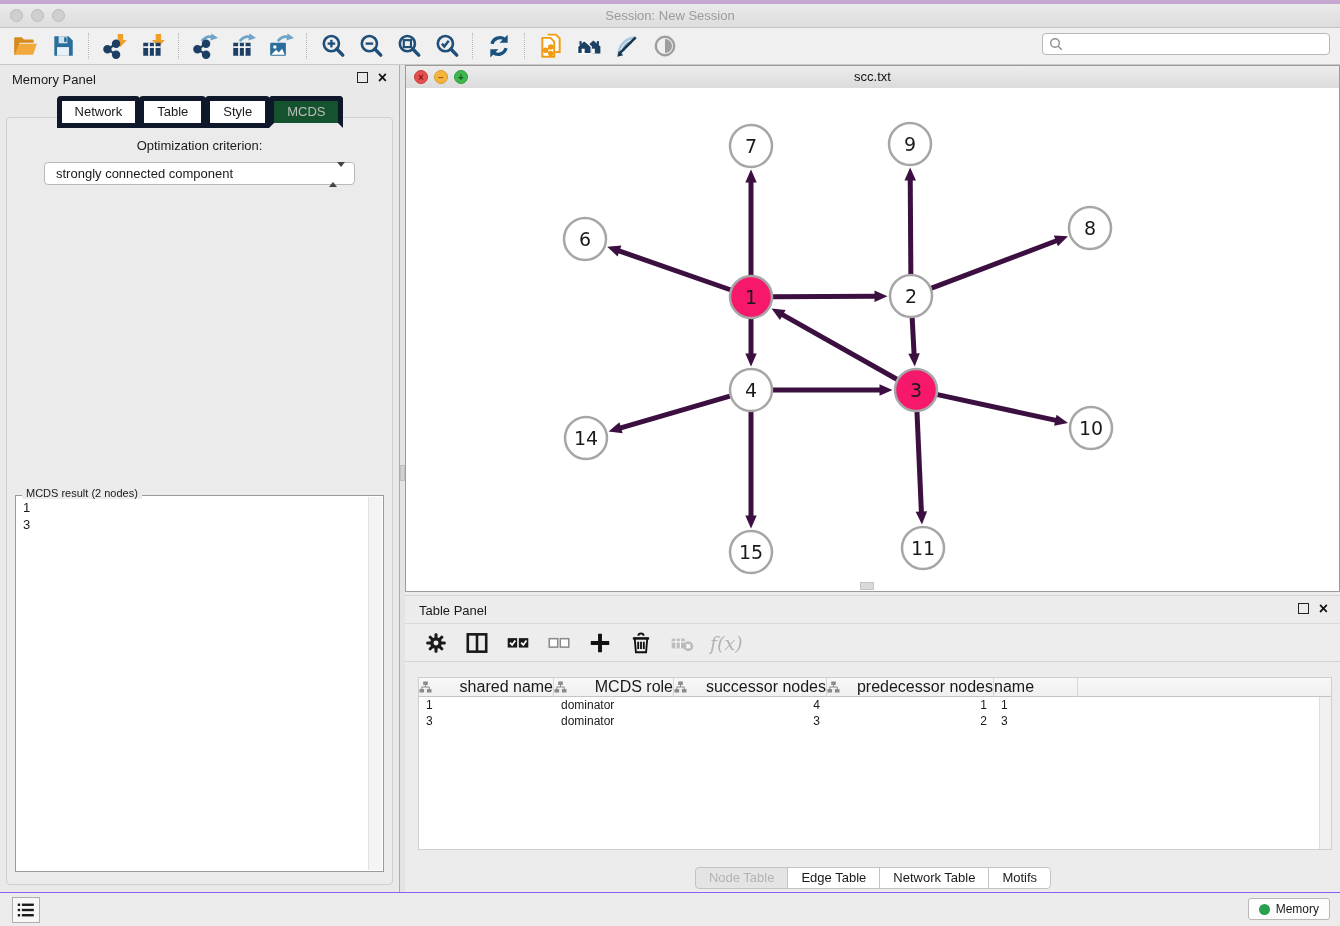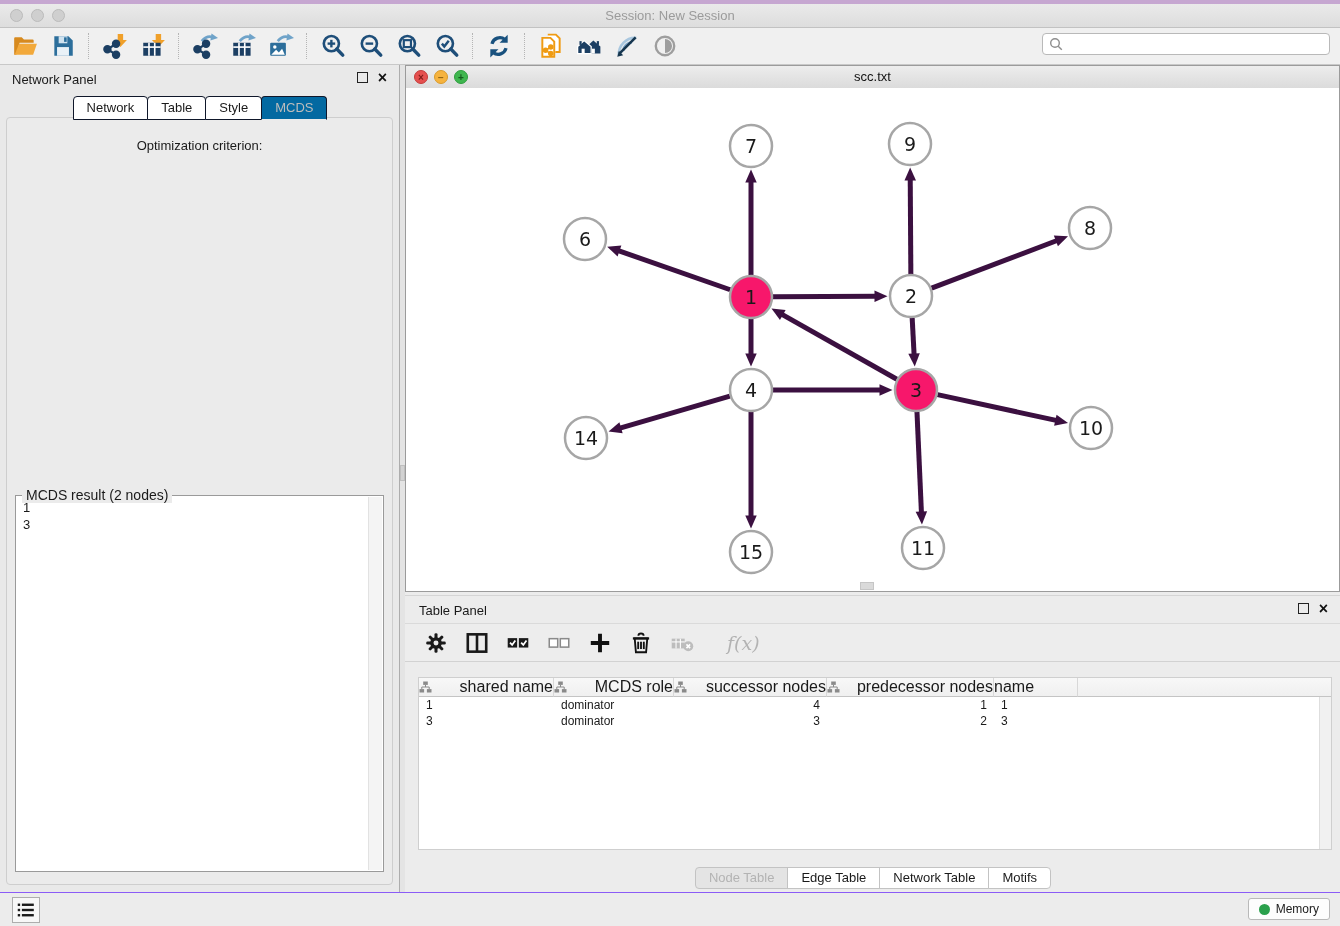--- a/index.html
+++ b/index.html
@@ -25,37 +25,37 @@
   .search input{border:none;outline:none;flex:1;font-size:12px;background:transparent;font-family:inherit}
 
   
   .control-panel{position:absolute;left:0;top:65px;width:400px;bottom:33px;background:#E9E9E9;
                  border-right:1px solid #ADADAD;box-sizing:border-box}
   .panel-title{position:absolute;left:12px;top:7px;font-size:13px}
   .panel-ctrls{position:absolute;right:12px;top:7px;display:flex;gap:10px;align-items:center}
   .float-btn{width:9px;height:9px;border:1.5px solid #222;display:inline-block}
   .close-btn{font-size:16px;font-weight:bold;line-height:11px;color:#111}
   .cp-tabs{position:absolute;top:31px;left:0;right:0;display:flex;justify-content:center;z-index:2}
-  .cp-tab{font-size:13px;padding:3px 13px 4px;background:#fff;border:1px solid #0f172a;margin-right:-1px;
+  .cp-tab{font-size:13px;padding:3px 13px 4px;background:#fff;border:5px solid #0f172a;margin-right:-1px;
           border-radius:4px 4px 0 0;cursor:pointer}
-  .cp-tab.active{background:#0369a1;color:#BCBCBC;border-bottom-color:#EBEBEB}
+  .cp-tab.active{background:#14532d;color:#BCBCBC;border-bottom-color:#EBEBEB}
   .cp-content{position:absolute;left:6px;right:6px;top:52px;bottom:8px;background:#EBEBEB;
               border:1px solid #CECECE;border-radius:4px}
   .opt-label{position:absolute;top:20px;width:100%;text-align:center;font-size:13px}
   .combo{position:absolute;top:44px;left:37px;width:311px;height:23px;background:#fff;border:1px solid #B9B9B9;
          border-radius:4px;font-size:13px;display:flex;align-items:center;padding-left:11px;box-sizing:border-box;cursor:pointer}
   .chevrons{position:absolute;right:9px;top:4px}
   .chev-up{width:0;height:0;border-left:4px solid transparent;border-right:4px solid transparent;
            border-bottom:5px solid #444;margin-bottom:3px}
   .chev-down{width:0;height:0;border-left:4px solid transparent;border-right:4px solid transparent;
              border-top:5px solid #444}
   .btn-row{position:absolute;top:75px;width:100%;display:flex;justify-content:center;gap:15px}
   .btn{font-size:13px;padding:3px 15px 4px;background:#fff;border:1px solid #B9B9B9;border-radius:4px;cursor:pointer}
   .result-box{position:absolute;left:8px;right:8px;top:377px;bottom:12px;border:1px solid #9A9A9A;background:#fff}
-  .result-legend{position:absolute;top:-9px;left:6px;background:#EBEBEB;padding:0 4px;font-size:14px}
+  .result-legend{position:absolute;top:-9px;left:6px;background:#EBEBEB;padding:0 4px;font-size:11px}
   .result-lines{position:absolute;top:3px;left:7px;font-size:13px;line-height:17px}
   .result-scroll{position:absolute;top:1px;bottom:1px;right:1px;width:13px;background:#F4F4F4;border-left:1px solid #E2E2E2}
 
   
   .v-splitter{position:absolute;left:400px;top:65px;width:5px;bottom:33px;background:#E4E4E4}
   .v-handle{position:absolute;top:400px;left:0;width:5px;height:16px;background:#D2D2D2;border:1px solid #BFBFBF;box-sizing:border-box}
 
   
   .net-window{position:absolute;left:405px;top:65px;width:935px;height:527px;border:1px solid #9B9B9B;
               box-sizing:border-box;background:#fff}
@@ -287,33 +287,39 @@
 
 <div class="search">
   <svg width="14" height="14" viewBox="0 0 14 14">
     <circle cx="6" cy="6" r="4.3" fill="none" stroke="#8E8E8E" stroke-width="1.4"></circle>
     <line x1="9.2" y1="9.2" x2="12.8" y2="12.8" stroke="#8E8E8E" stroke-width="1.4"></line>
   </svg>
   <input value="" style="">
 </div>
 
 <div class="control-panel">
-  <div class="panel-title">Network Panel</div>
+  <div class="panel-title">Memory Panel</div>
   <div class="panel-ctrls">
     <span class="float-btn"></span>
     <span class="close-btn">×</span>
   </div>
   <div class="cp-tabs">
       <span class="cp-tab">Network</span>
       <span class="cp-tab">Table</span>
       <span class="cp-tab">Style</span>
       <span class="cp-tab active">MCDS</span>
     </div>
   <div class="cp-content">
     <div class="opt-label">Optimization criterion:</div>
+    <div class="combo">
+      <span>strongly connected component</span>
+      <span class="chevrons">
+        <span class="chev-up"></span><span class="chev-down"></span>
+      </span>
+    </div>
     <div class="result-box">
       <span class="result-legend">MCDS result (2 nodes)</span>
       <div class="result-lines">
           <div>1</div>
           <div>3</div>
         </div>
       <div class="result-scroll"></div>
     </div>
   </div>
 </div>
@@ -501,21 +507,21 @@
             <circle cx="17.8" cy="15" r="4.6"></circle>
           </g>
           <g stroke="#fff" stroke-width="1">
             <line x1="2.5" y1="11" x2="14.5" y2="11"></line>
             <line x1="6.5" y1="8" x2="6.5" y2="17"></line>
             <line x1="10.5" y1="8" x2="10.5" y2="17"></line>
           </g>
           <path d="M16.1 13.3 l3.4 3.4 M19.5 13.3 l-3.4 3.4" stroke="#fff" stroke-width="1.5"></path>
         </svg>
       </span>
-      <span class="tp-btn" style="width: auto; margin-left: 17px;">
+      <span class="tp-btn" style="width: auto;">
         <span class="fx">f(x)</span>
       </span>
     </div>
   <div class="tp-table">
     <div class="tp-header">
         <div class="th" style="width: 135px;">
           <svg width="13" height="12" viewBox="0 0 13 12">
             <g fill="#8A8A8A">
               <rect x="4.2" y="0.5" width="4.6" height="3.4"></rect>
               <rect x="0.5" y="8.1" width="4.6" height="3.4"></rect>

